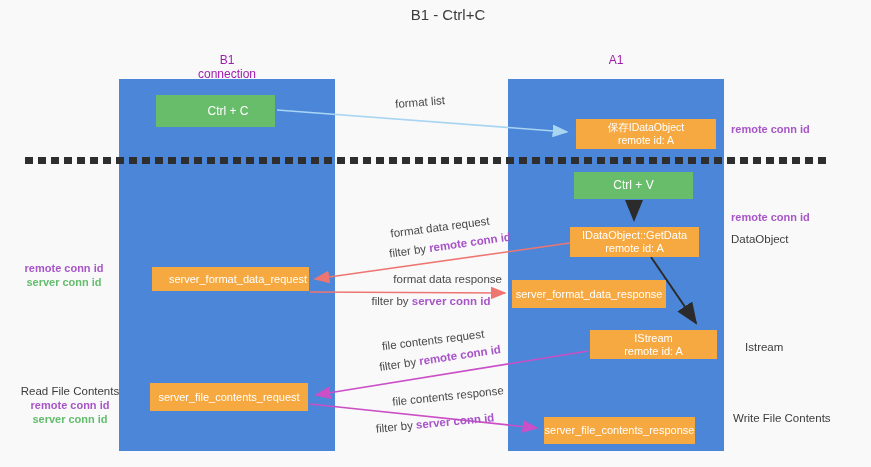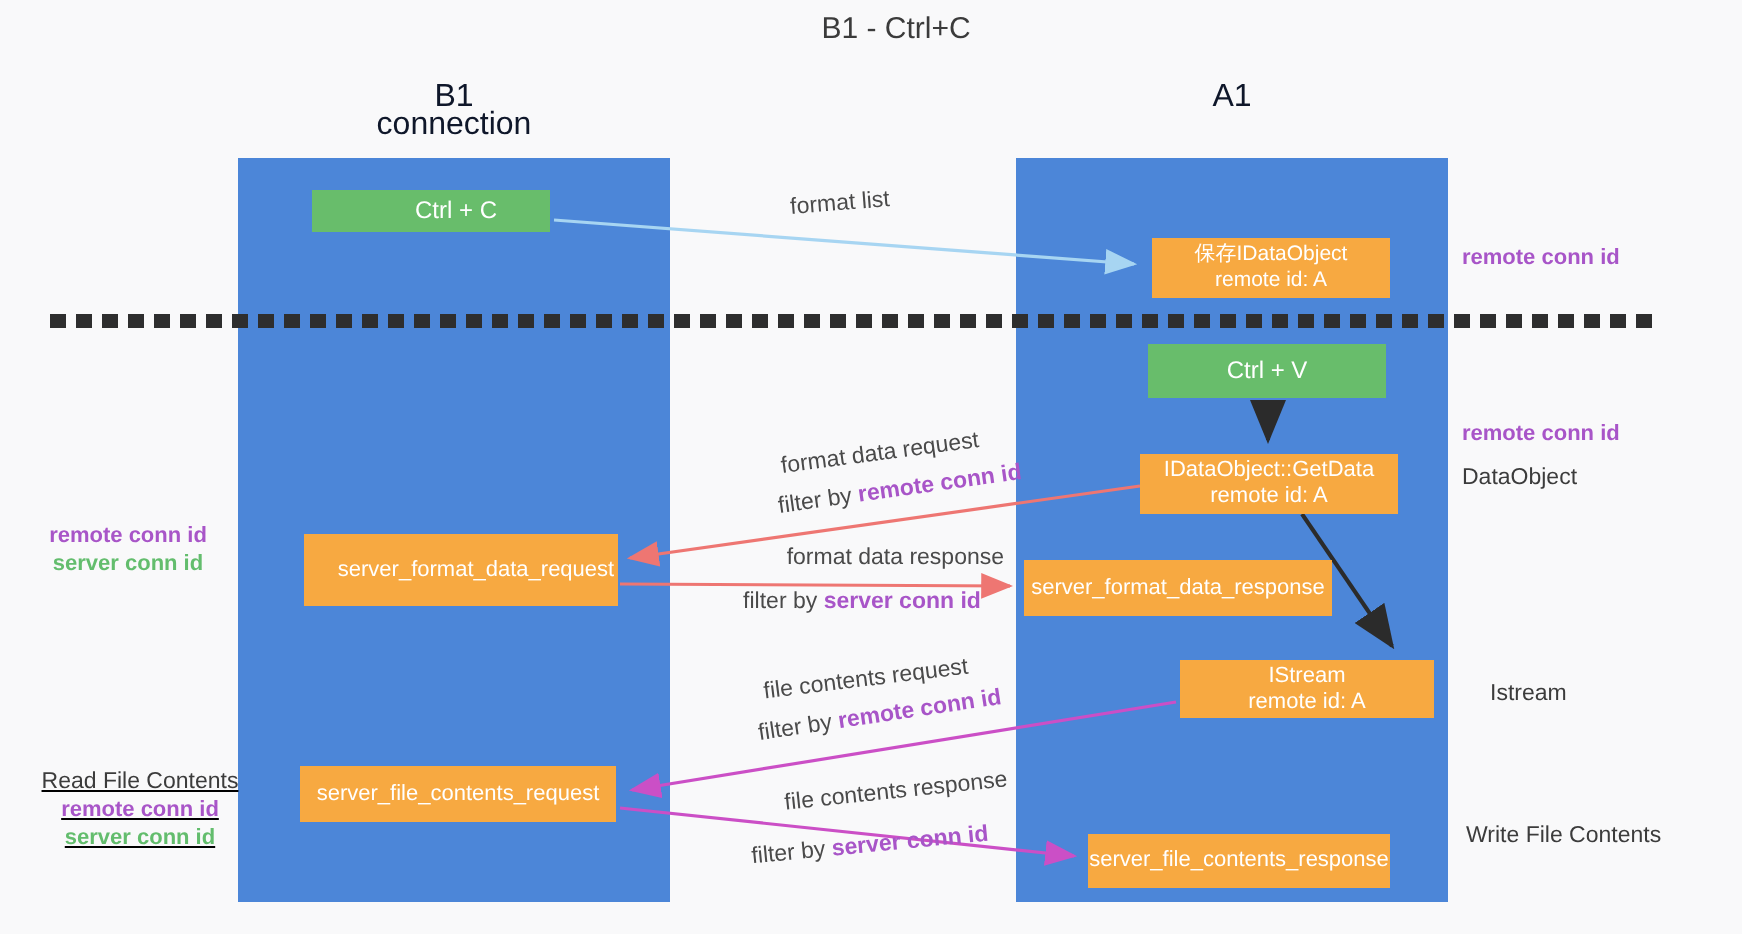--- a/index.html
+++ b/index.html
@@ -2,36 +2,36 @@
 <html><head>
 <meta charset="utf-8">
 <style>
   * { margin:0; padding:0; box-sizing:border-box; }
   html,body { background:#f9f9fa; font-family:"Liberation Sans", sans-serif; }
   #canvas { position:relative; width:871px; height:467px; background:#f9f9fa; overflow:hidden; }
 
   .title { position:absolute; left:248px; top:5px; width:400px; text-align:center;
            font-size:15px; line-height:20px; color:#3b3b3b; }
 
-  .col-header { position:absolute; width:216px; text-align:center; font-size:16px;
-                line-height:14px; color:#0f172a; top:42px; }
+  .col-header { position:absolute; width:216px; text-align:center; font-size:12px;
+                line-height:14px; color:#a21caf; top:53px; }
   .column { position:absolute; top:79px; width:216px; height:372px; background:#4c86d8; }
   #col-b1 { left:119px; } #col-a1 { left:508px; }
   #hdr-b1 { left:119px; } #hdr-a1 { left:508px; }
 
   .node { position:absolute; color:#fff; text-align:center; display:flex;
           flex-direction:column; justify-content:center; font-size:11px; line-height:13px; }
   .node.green  { background:#68bd6b; font-size:12px; }
   .node.orange { background:#f7a941; }
 
-  #node-ctrl-c   { left:156px; top:95px;  width:119px; height:21px;padding-left:25px; }
-  #node-saveobj  { left:576px; top:119px; width:119px; height:30px; font-size:10.5px; }
+  #node-ctrl-c   { left:156px; top:95px;  width:119px; height:32px;padding-left:25px; }
+  #node-saveobj  { left:576px; top:119px; width:140px; height:30px; font-size:10.5px; }
   #node-ctrl-v   { left:574px; top:172px; width:119px; height:27px; }
   #node-getdata  { left:570px; top:227px; width:129px; height:30px; }
-  #node-sfdreq   { left:152px; top:267px; width:157px; height:36px;padding-left:15px; }
+  #node-sfdreq   { left:152px; top:267px; width:157px; height:24px;padding-left:15px; }
   #node-sfdresp  { left:512px; top:280px; width:154px; height:28px; }
   #node-istream  { left:590px; top:330px; width:127px; height:29px; }
   #node-sfcreq   { left:150px; top:383px; width:158px; height:28px; }
   #node-sfcresp  { left:544px; top:417px; width:151px; height:27px; }
 
   .dashed-line { position:absolute; left:25px; top:157px; width:806px; height:7px;
                  background:repeating-linear-gradient(90deg,#2e2e2e 0 8px,transparent 8px 13px); }
 
   svg.arrows { position:absolute; left:0; top:0; pointer-events:none; }
 
@@ -52,21 +52,21 @@
   #lbl-fbs2       { left:360px; top:417px; width:150px; transform:rotate(-5.5deg); }
 
   #side-r1 { left:731px; top:123px; }
   #side-r2 { left:731px; top:211px; }
   #side-r3 { left:731px; top:233px; }
   #side-r4 { left:745px; top:341px; }
   #side-r5 { left:733px; top:412px; }
 
   .left-block { position:absolute; text-align:center; font-size:11px; line-height:14px; }
   #left-mid    { left:18px; top:261px; width:92px; }
-  #left-bottom { left:8px;  top:384px; width:124px;text-decoration:underline; }
+  #left-bottom { left:8px;  top:384px; width:124px; }
   .left-block .dark { color:#3c3c3c; font-size:11.5px; }
 </style>
 </head>
 <body>
 
 <div id="canvas">
 
   <div class="title">
     <div>B1 - Ctrl+C</div>
   </div>

